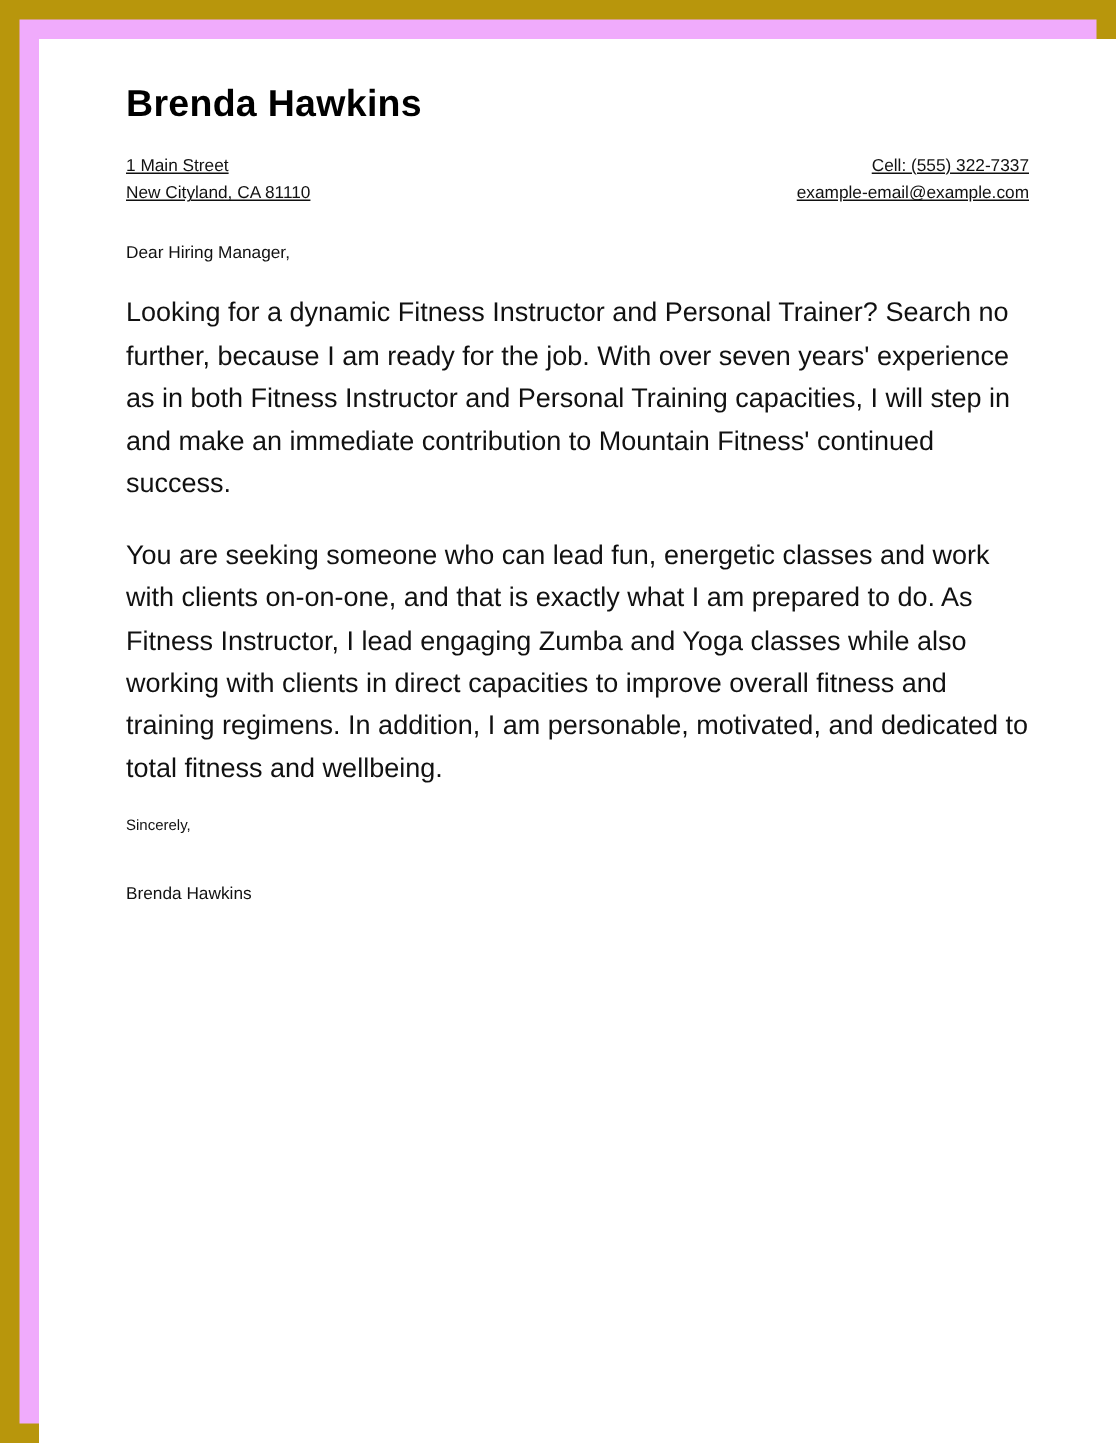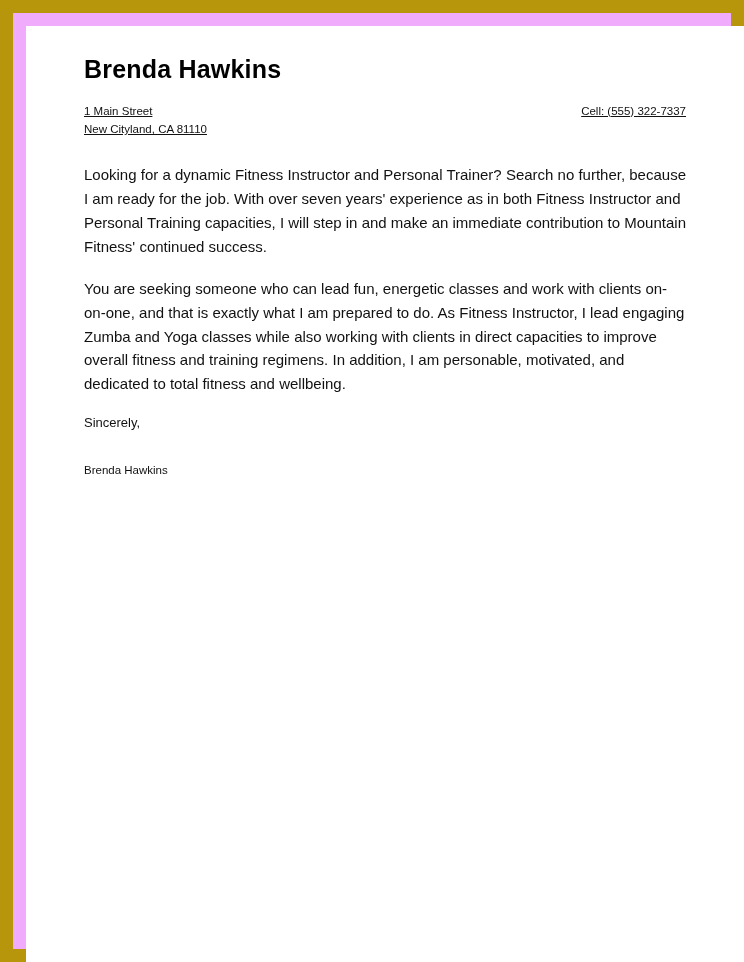--- a/index.html
+++ b/index.html
@@ -63,28 +63,28 @@
   }
   .contact-right {
     text-align: left;
   }
   .salutation {
     font-size: 11.5px;
     color: #111111;
     margin-bottom: 19px;
   }
   .body-par {
-    font-size: 15px;
+    font-size: 18px;
     color: #111111;
     line-height: 1.58;
     margin-bottom: 19px;
     text-align: left;
   }
   .closing {
-    font-size: 13px;
+    font-size: 10px;
     color: #111111;
     margin-bottom: 34px;
   }
   .signature {
     font-size: 11.5px;
     color: #111111;
   }
 </style>
 </head>
 <body>
@@ -95,23 +95,25 @@
 
       <h1 class="name-heading">Brenda Hawkins</h1>
 
       <div class="contact-block">
         <div class="contact-row">
           <span class="contact-left">1 Main Street</span>
           <span class="contact-right">Cell: (555) 322-7337</span>
         </div>
         <div class="contact-row">
           <span class="contact-left">New Cityland, CA 81110</span>
+          <span class="contact-right">example-email@example.com</span>
         </div>
       </div>
 
+      <div class="salutation">Dear Hiring Manager,</div>
 
       <p class="body-par">Looking for a dynamic Fitness Instructor and Personal Trainer? Search no further, because I am ready for the job. With over seven years' experience as in both Fitness Instructor and Personal Training capacities, I will step in and make an immediate contribution to Mountain Fitness' continued success.</p>
 
       <p class="body-par">You are seeking someone who can lead fun, energetic classes and work with clients on-on-one, and that is exactly what I am prepared to do. As Fitness Instructor, I lead engaging Zumba and Yoga classes while also working with clients in direct capacities to improve overall fitness and training regimens. In addition, I am personable, motivated, and dedicated to total fitness and wellbeing.</p>
 
 
       <div class="closing">Sincerely,</div>
 
       <div class="signature">Brenda Hawkins</div>
 

